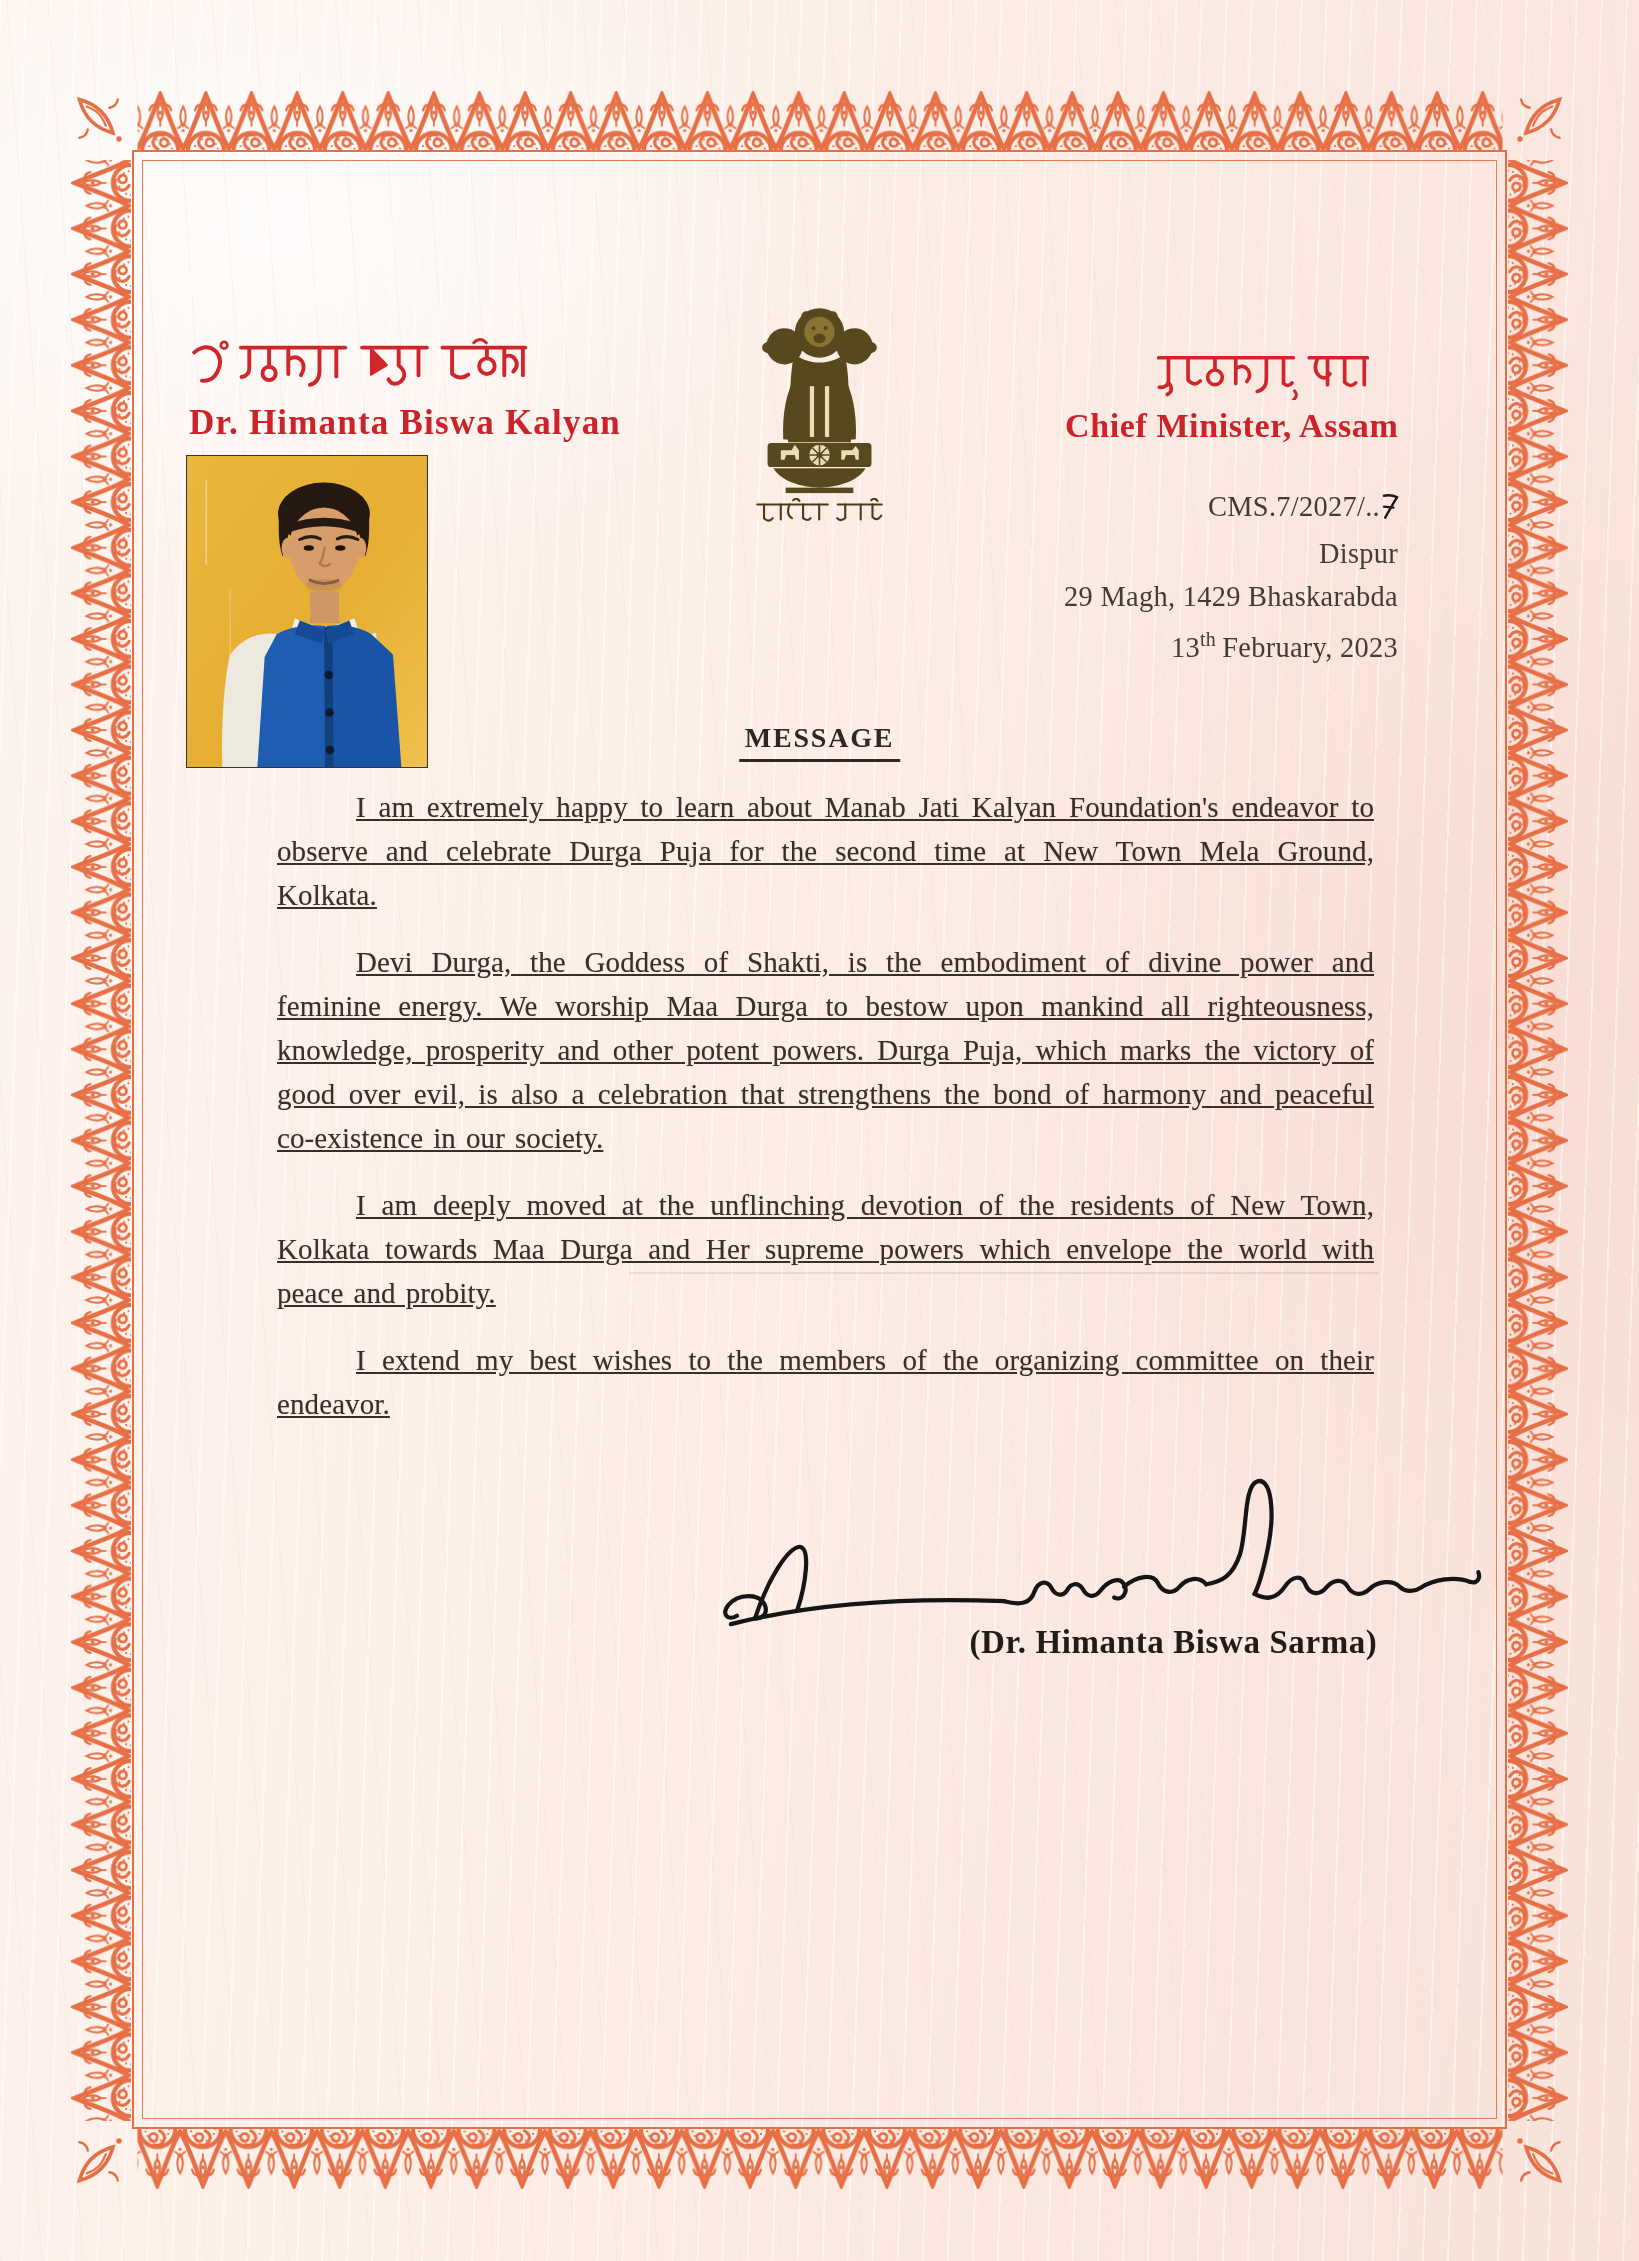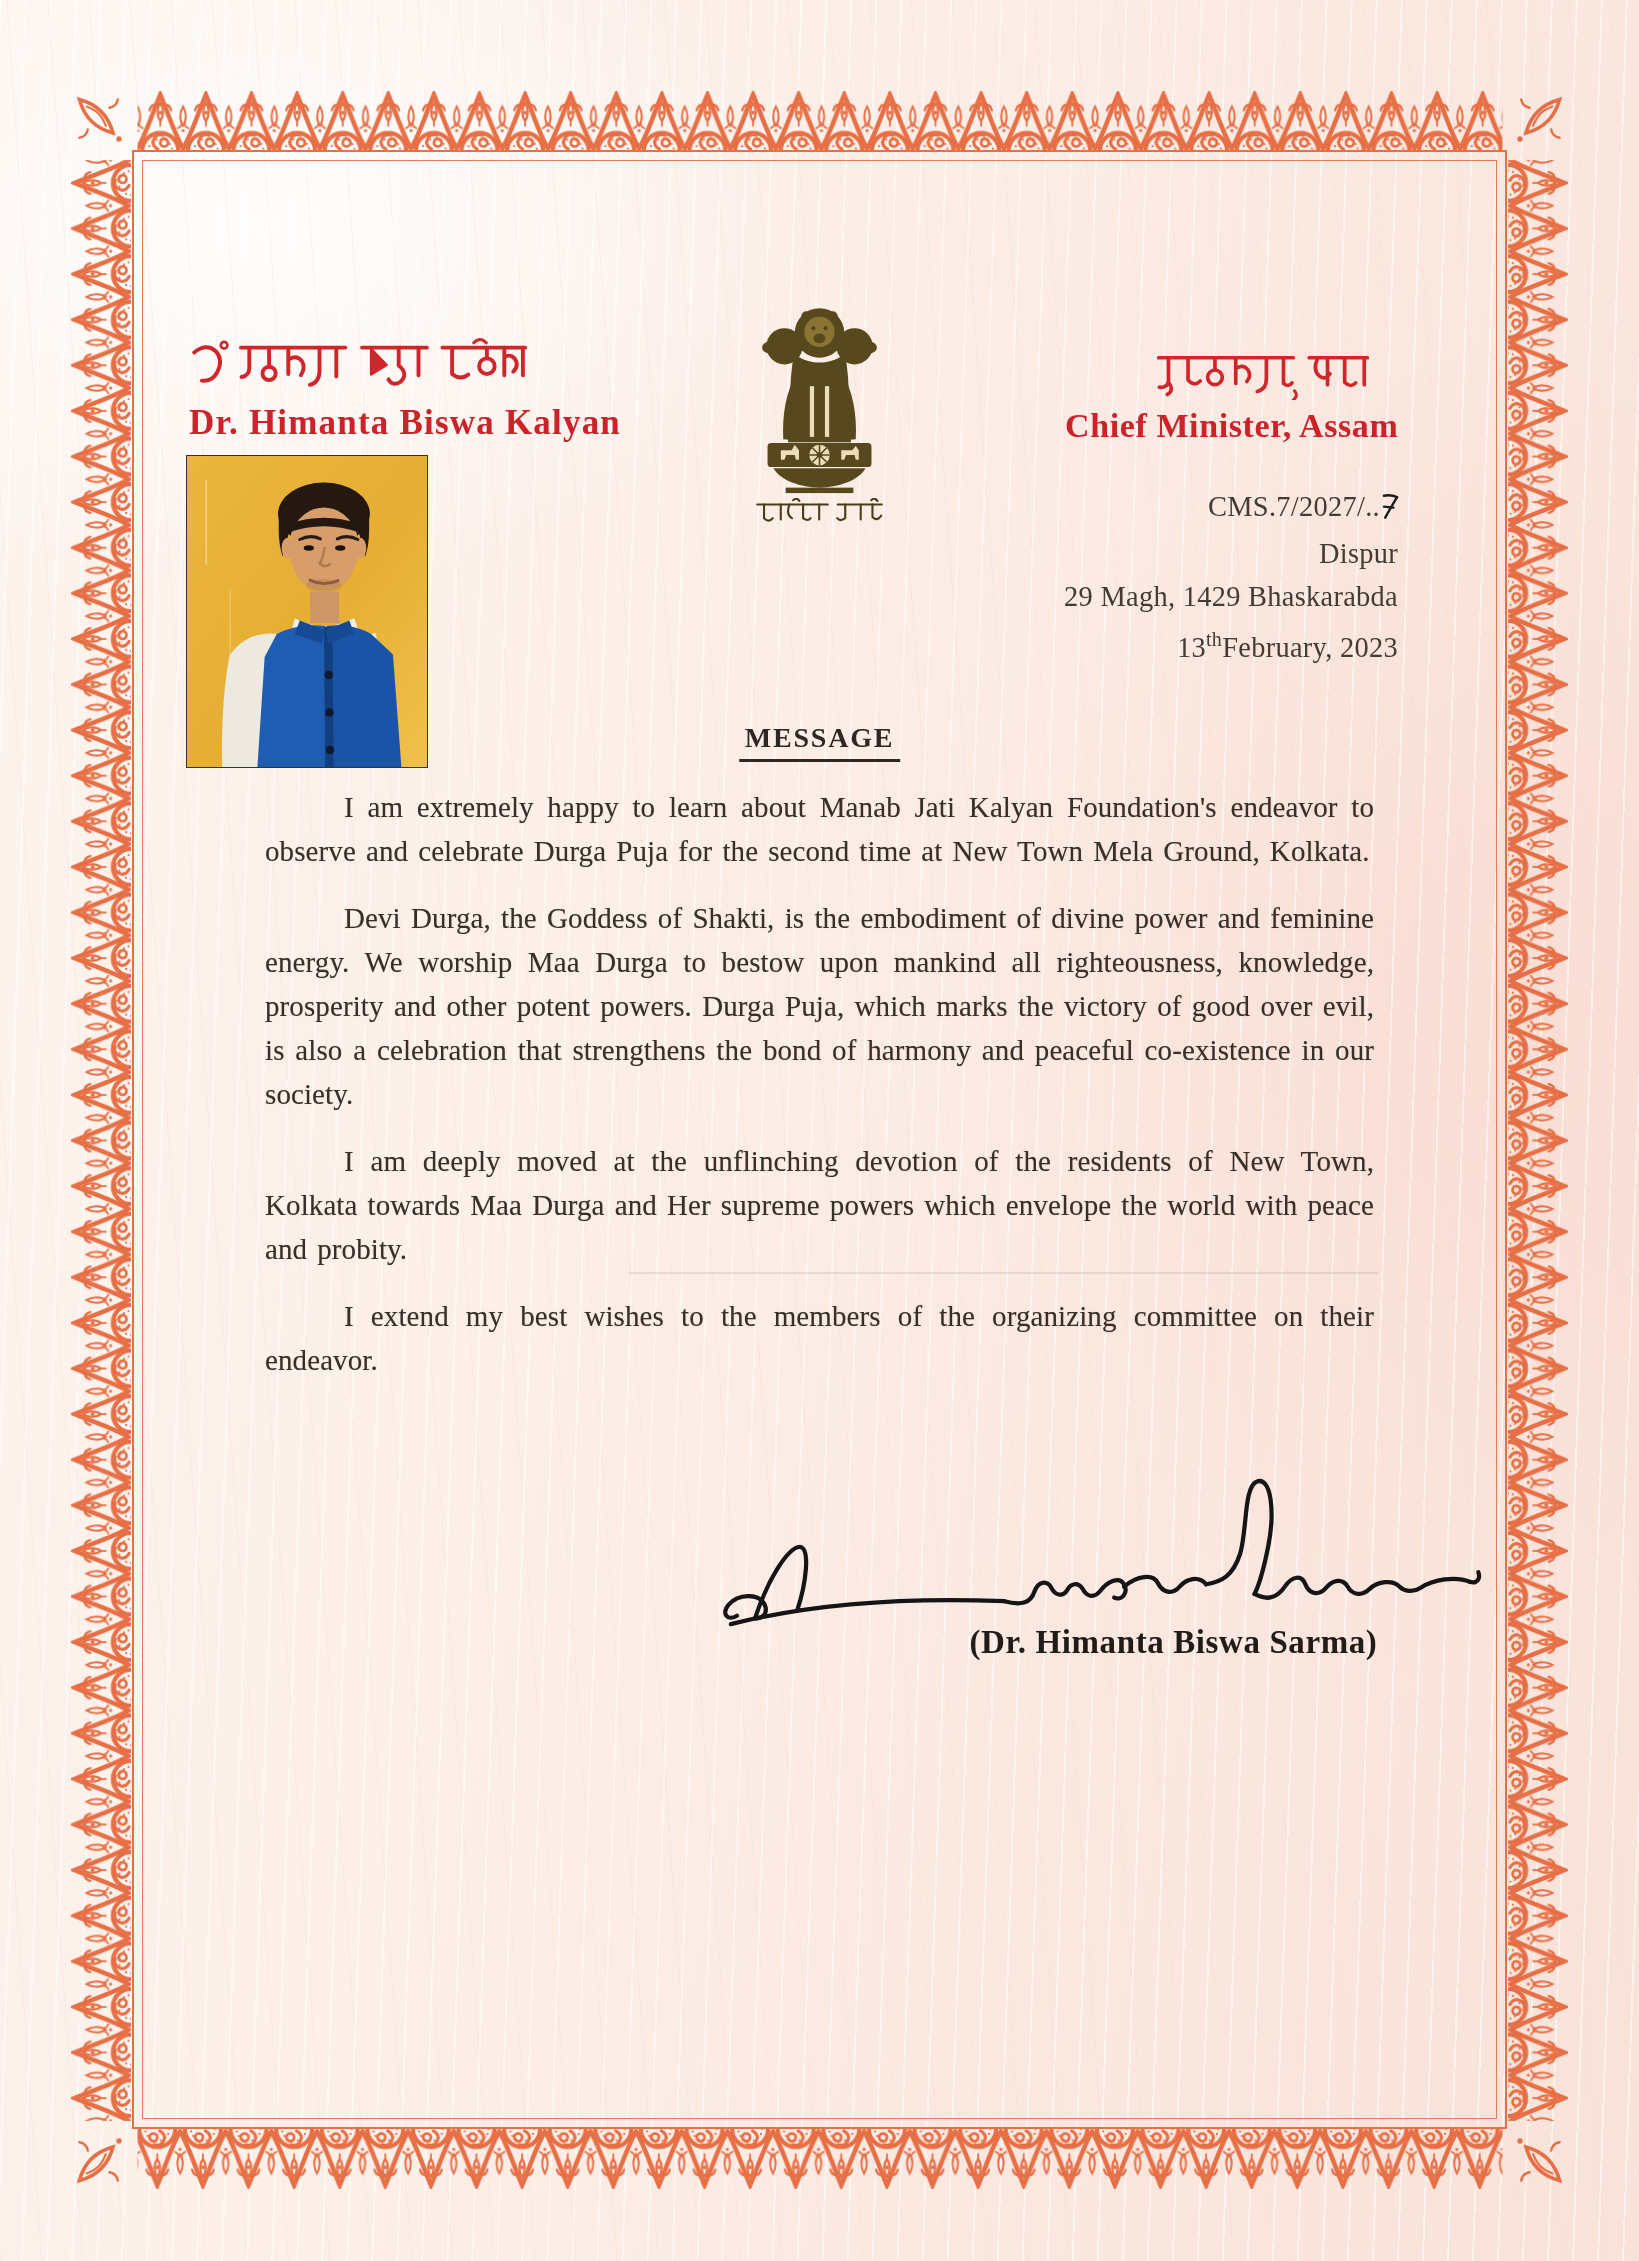--- a/index.html
+++ b/index.html
@@ -19,26 +19,26 @@
   .name-assamese{position:absolute;left:189px;top:338px;}
   .name-english{position:absolute;left:189px;top:403px;font-size:35px;font-weight:bold;color:#cb2329;letter-spacing:1.2px;}
   .title-assamese{position:absolute;left:1157px;top:348px;}
   .title-english{position:absolute;left:1065px;top:407px;width:399px;text-align:left;font-size:34px;font-weight:bold;color:#cb2329;letter-spacing:0.6px;}
   .emblem{position:absolute;left:747px;top:294px;}
   .motto{position:absolute;left:756px;top:498px;}
   .photo{position:absolute;left:186px;top:455px;width:240px;height:311px;border:1.8px solid #333;background:#e7af35;}
   .ref{position:absolute;left:823px;top:485px;width:575px;text-align:right;font-size:28.4px;line-height:43px;color:#443b32;letter-spacing:0.3px;}
   .ref .hand7{display:inline-block;vertical-align:-3.6px;transform:rotate(6deg);}
   .ref sup{font-size:20px;vertical-align:11px;}
-  .ref .rest{}
+  .ref .rest{margin-left:6px;}
   .msg-head{position:absolute;left:50%;transform:translateX(-50%);top:722px;font-size:28px;font-weight:bold;color:#2e2722;letter-spacing:1.8px;border-bottom:3.6px solid #2e2722;padding:0 6px 4.8px 6px;}
   .bodytext{position:absolute;left:265px;top:785px;width:1109px;color:#382f28;
     font-size:29px;line-height:44px;text-align:justify;word-spacing:2.7px;letter-spacing:0.1px;
     text-shadow:0 0 0.9px rgba(70,55,45,0.35);}
-  .bodytext p{margin:0 0 23px 0;text-indent:79px;}
+  .bodytext p{margin:0 0 23px 12px;text-indent:79px;text-decoration:underline;}
   .sig{position:absolute;left:720px;top:1457px;}
   .signed-name{position:absolute;left:877px;top:1624px;width:593px;text-align:center;font-size:33px;font-weight:bold;color:#211c18;letter-spacing:0.6px;}
   .smudge{position:absolute;left:629px;top:1272px;width:750px;height:1.8px;background:rgba(110,100,92,0.14);}
   .sr{position:absolute;width:0.6px;height:0.6px;overflow:hidden;clip-path:inset(50%);white-space:nowrap;}
 </style>
 </head>
 <body>
 
 <div class="doc">
   <div class="texture"></div>

